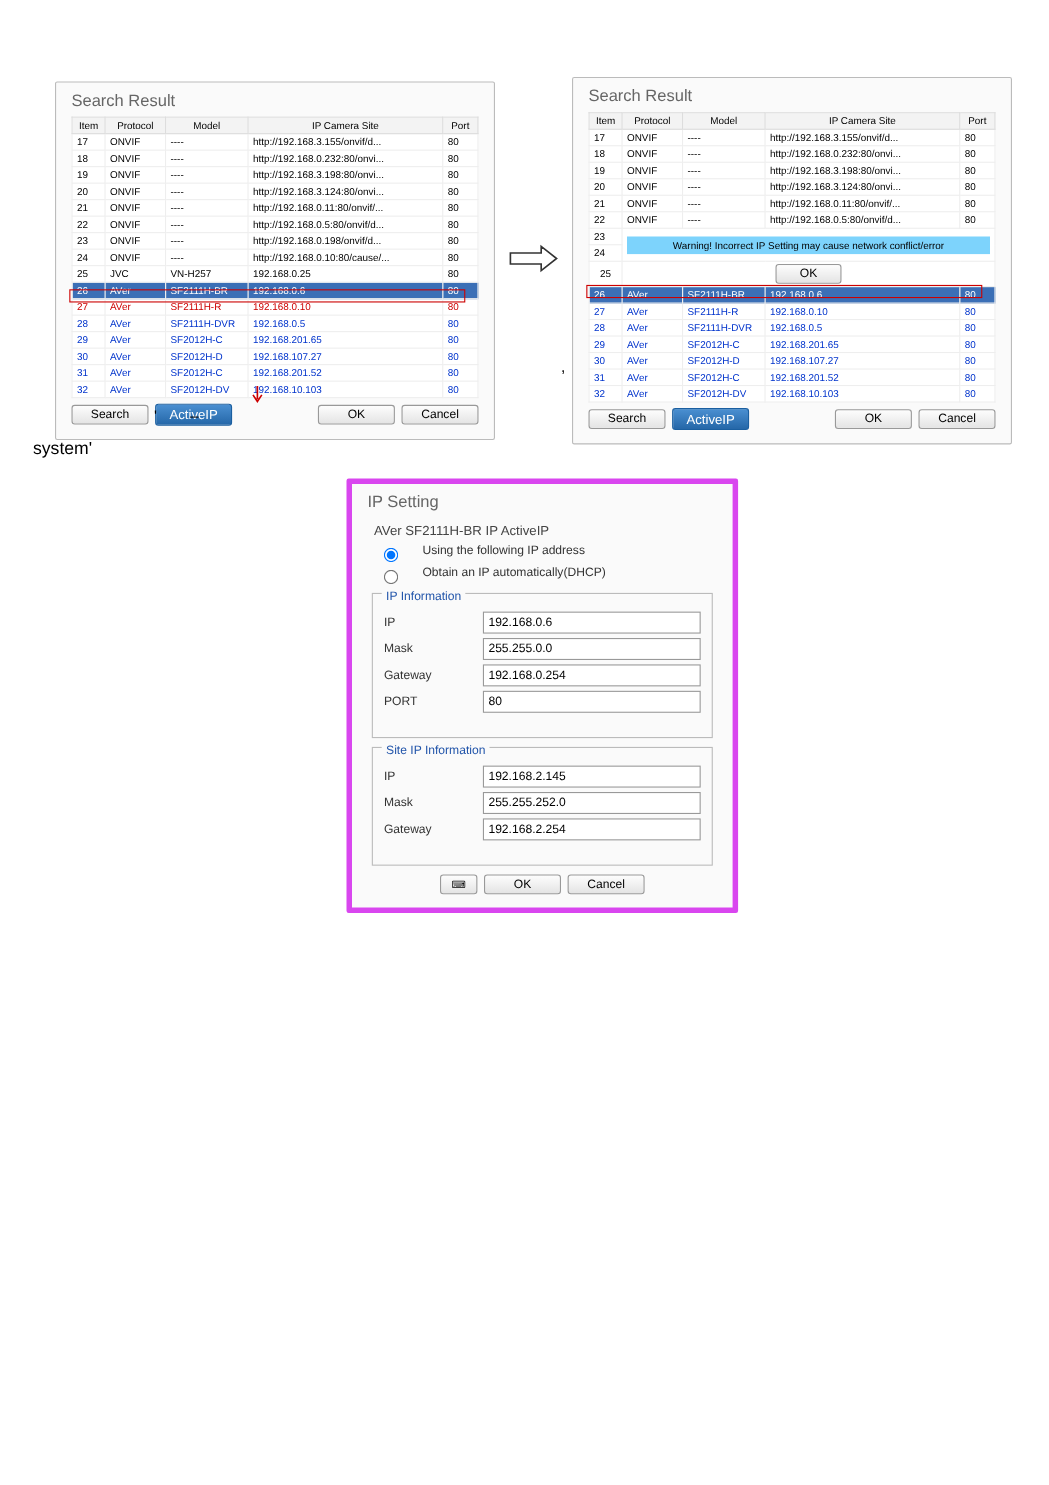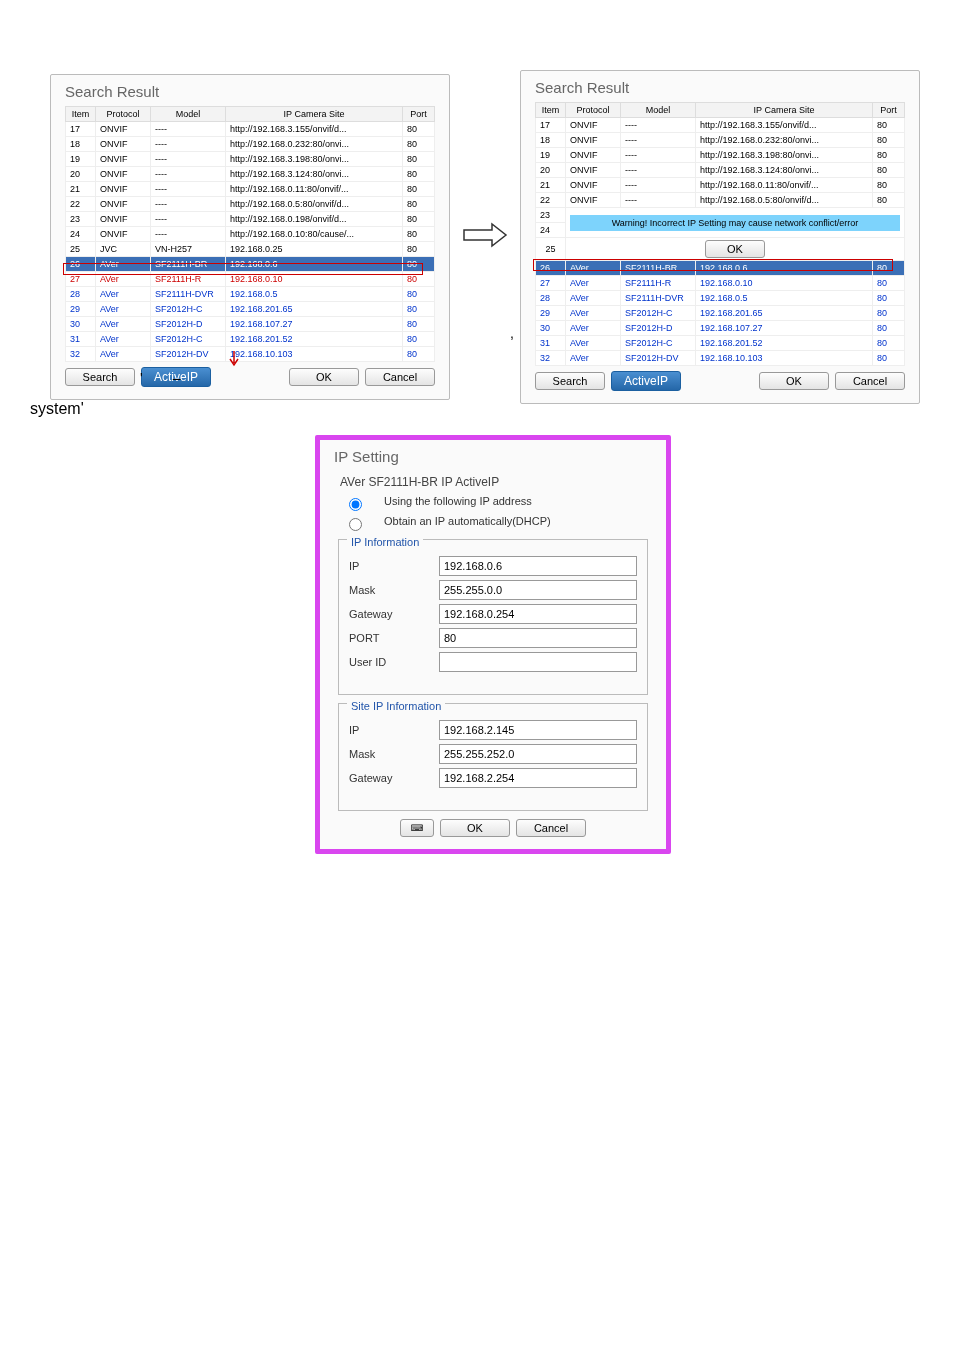--- a/index.html
+++ b/index.html
@@ -417,24 +417,20 @@
           <input class="field-input" value="255.255.0.0" style="">
         </div>
       <div class="field-row">
           <span class="field-label">Gateway</span>
           <input class="field-input" value="192.168.0.254" style="">
         </div>
       <div class="field-row">
           <span class="field-label">PORT</span>
           <input class="field-input" value="80" style="">
         </div>
-      <div class="field-row">
-          <span class="field-label">User ID</span>
-          <input class="field-input" value="" style="">
-        </div>
     </div>
   </div>
 
   <div class="fieldset">
     <span class="fieldset-title">Site IP Information</span>
     <div class="neg-margin-fieldset">
       <div class="field-row">
           <span class="field-label">IP</span>
           <input class="field-input" value="192.168.2.145" style="">
         </div>

